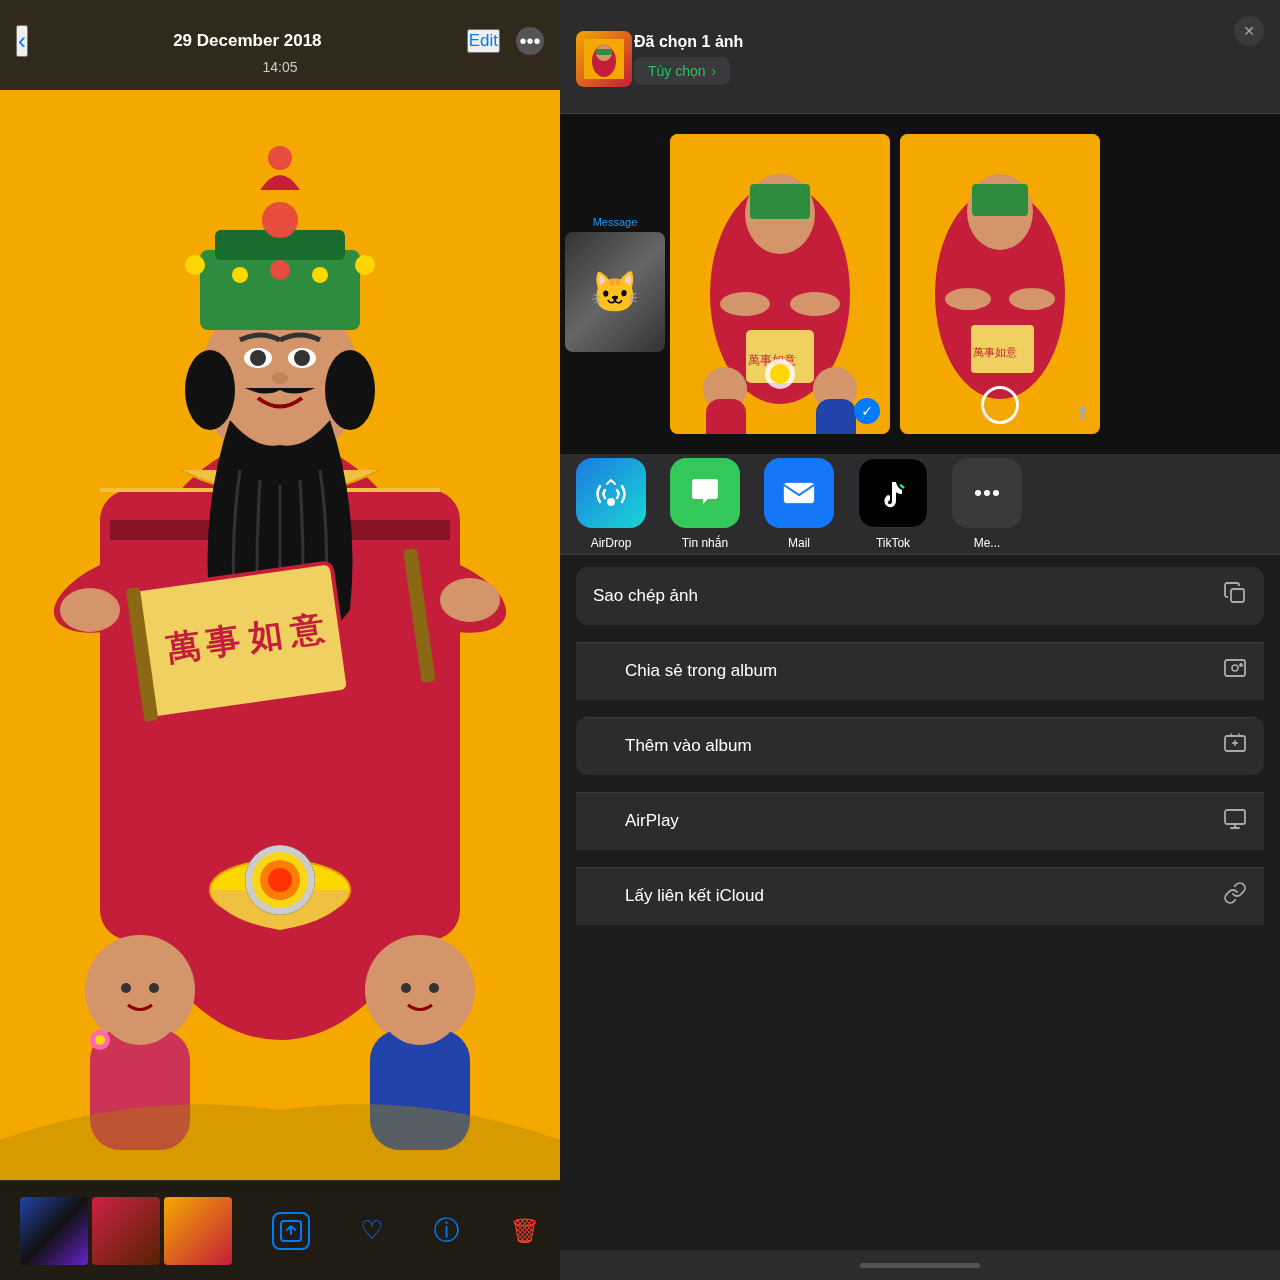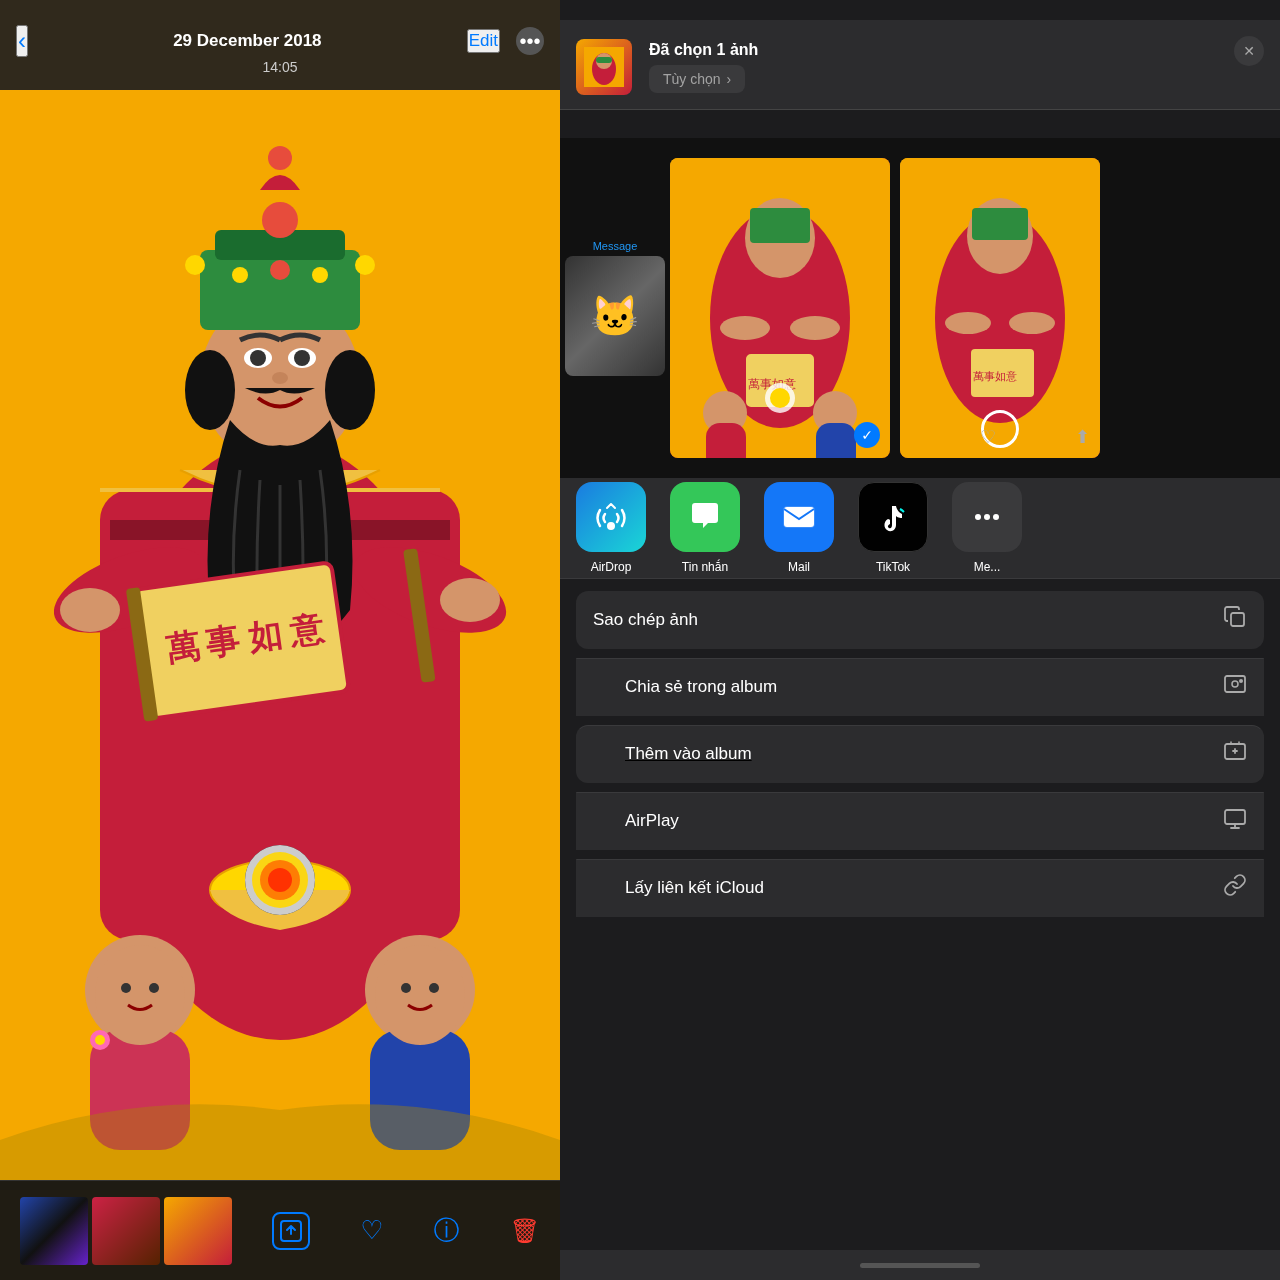--- a/index.html
+++ b/index.html
@@ -190,25 +190,24 @@
       display: flex;
       flex-direction: column;
     }
 
     
     .share-header {
       background: #2c2c2e;
       padding: 16px 16px 12px;
       display: flex;
       align-items: center;
-      gap: 17px;
+      gap: 2px;
       border-bottom: 1px solid #444;
       position: relative;
-      height: 90px;
-      margin-top: 20px;
+      height: 114px;
     }
 
     .share-thumb {
       width: 56px;
       height: 56px;
       border-radius: 8px;
       background: linear-gradient(135deg, #f5a800, #c41e3a);
       flex-shrink: 0;
       display: flex;
       align-items: center;
@@ -222,21 +221,21 @@
 
     .share-title {
       color: #fff;
       font-size: 16px;
       font-weight: 600;
       margin-bottom: 6px;
     }
 
     .share-options-btn {
       background: #3a3a3c;
-      color: #a3a3a3;
+      color: #22c55e;
       border: none;
       border-radius: 8px;
       padding: 6px 14px;
       font-size: 14px;
       cursor: pointer;
       display: flex;
       align-items: flex-end;
       gap: 6px;
     }
 
@@ -259,21 +258,20 @@
 
     
     .photo-strip {
       background: #111;
       height: 340px;
       display: flex;
       align-items: center;
       padding: 10px;
       gap: 10px;
       overflow: hidden;
-      margin-top: 28px;
     }
 
     
     .photo-thumb {
       height: 300px;
       width: 200px;
       border-radius: 8px;
       overflow: hidden;
       flex-shrink: 0;
       position: relative;
@@ -351,21 +349,21 @@
       text-align: center;
     }
 
     
     .action-list {
       flex: 1;
       background: #1c1c1e;
       padding: 12px 16px;
       display: flex;
       flex-direction: column;
-      gap: 8px;
+      gap: 16px;
     }
 
     .action-row {
       background: #2c2c2e;
       border-radius: 12px;
       padding: 0 16px;
       height: 58px;
       display: flex;
       align-items: center;
       justify-content: space-between;
@@ -738,21 +736,21 @@
       <span class="action-label">Chia sẻ trong album</span>
       <span class="action-icon">
         <svg width="24" height="24" viewBox="0 0 24 24" fill="none">
           <rect x="2" y="4" width="20" height="16" rx="2" stroke="#aaa" stroke-width="1.8" fill="none"></rect>
           <circle cx="12" cy="12" r="3" stroke="#aaa" stroke-width="1.5" fill="none"></circle>
           <circle cx="18" cy="9" r="2" fill="#aaa"></circle>
         </svg>
       </span>
     </div>
 
-    <div class="action-row" style="border-top: 0.5px solid #3a3a3c; border-radius: 12px; text-decoration: underline;">
+    <div class="action-row" style="border-top: 0.5px solid #3a3a3c; border-radius: 12px;">
       <span class="action-label">Thêm vào album</span>
       <span class="action-icon">
         <svg width="24" height="24" viewBox="0 0 24 24" fill="none">
           <rect x="2" y="5" width="20" height="15" rx="2" stroke="#aaa" stroke-width="1.8" fill="none"></rect>
           <path d="M8 5V3M16 5V3" stroke="#aaa" stroke-width="1.5" stroke-linecap="round"></path>
           <path d="M12 10v4M10 12h4" stroke="#aaa" stroke-width="1.8" stroke-linecap="round"></path>
         </svg>
       </span>
     </div>
 

